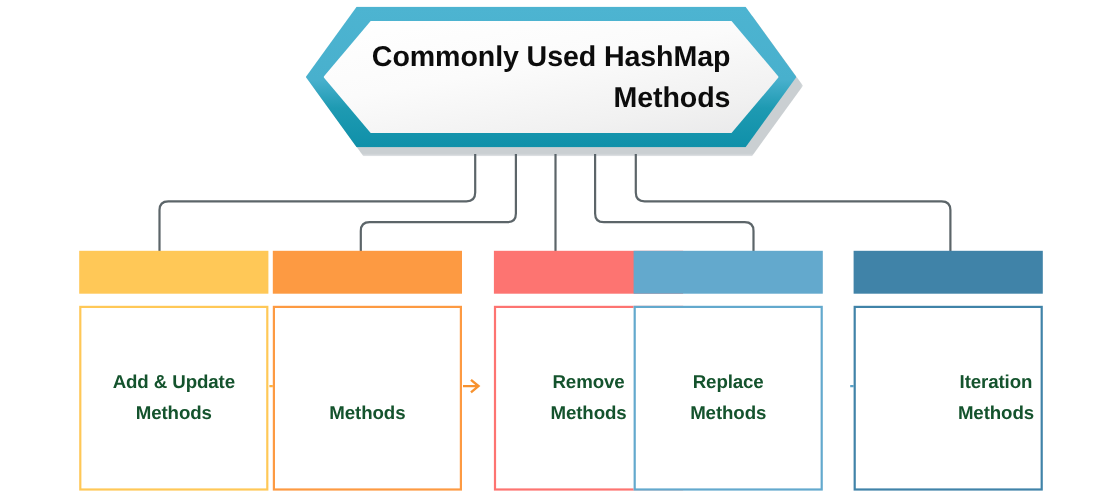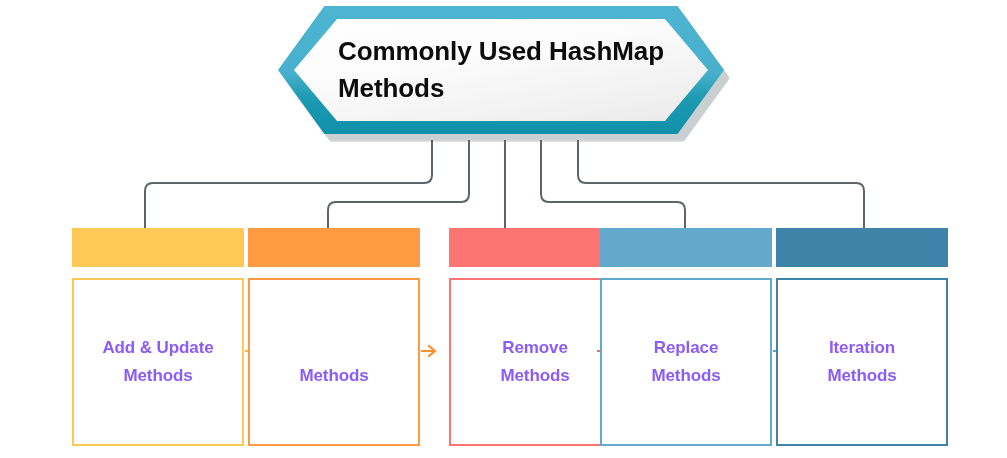--- a/index.html
+++ b/index.html
@@ -58,21 +58,21 @@
     -webkit-clip-path: polygon(10.4% 0%, 89.6% 0%, 100% 50%, 89.6% 100%, 10.4% 100%, 0% 50%);
     clip-path: polygon(10.4% 0%, 89.6% 0%, 100% 50%, 89.6% 100%, 10.4% 100%, 0% 50%);
     display: flex;
     align-items: center;
     justify-content: center;
   }
   .hex-title {
     font-size: 26px;
     font-weight: bold;
     color: #0c0c0c;
-    text-align: left;
+    text-align: right;
     line-height: 1.42;
     letter-spacing: -0.1px;
     padding: 0 34px;
   }
 
   
   #connectors {
     position: absolute;
     left: 0;
     top: 0;
@@ -108,21 +108,21 @@
     box-sizing: border-box;
     border: 2px solid #cccccc;
     background: #ffffff;
     display: flex;
     align-items: center;
     justify-content: center;
   }
   .card-label {
     font-size: 17px;
     font-weight: bold;
-    color: #8b5cf6;
+    color: #14532d;
     text-align: center;
     line-height: 1.62;
     padding: 0 6px;
     letter-spacing: -0.1px;
   }
   .card-arrow {
     position: absolute;
     top: 112px;
     width: 22px;
     height: 22px;
@@ -196,37 +196,37 @@
           <span>Remove</span><br>
           <span>Methods</span>
         </div>
       </div>
     </div>
 
     <svg class="card-arrow" style="left:595px;" viewBox="0 0 22 22">
       <path d="M 3 11 L 15 11 M 10 6 L 16 11 L 10 16" fill="none" stroke="#fa6a66" stroke-width="2.2" stroke-linecap="square"></path>
     </svg>
 
-    <div class="card" style="left:600px;text-decoration:underline;">
+    <div class="card" style="left:576px;text-decoration:underline;">
       <div class="card-header" style="background:#63a9cd;"></div>
       <div class="card-body" style="border-color:#63a9cd;">
         <div class="card-label">
           <span>Replace</span><br>
           <span>Methods</span>
         </div>
       </div>
     </div>
 
     <svg class="card-arrow" style="left:771px;" viewBox="0 0 22 22">
       <path d="M 3 11 L 15 11 M 10 6 L 16 11 L 10 16" fill="none" stroke="#5ba3c9" stroke-width="2.2" stroke-linecap="square"></path>
     </svg>
 
     <div class="card" style="left:776px;">
       <div class="card-header" style="background:#4083a8;"></div>
-      <div class="card-body" style="border-color:#4083a8;">
+      <div class="card-body" style="border-color:#4083a8;justify-content:flex-end;">
         <div class="card-label">
           <span>Iteration</span><br>
           <span>Methods</span>
         </div>
       </div>
     </div>
 
   </div>
 </div>
 

